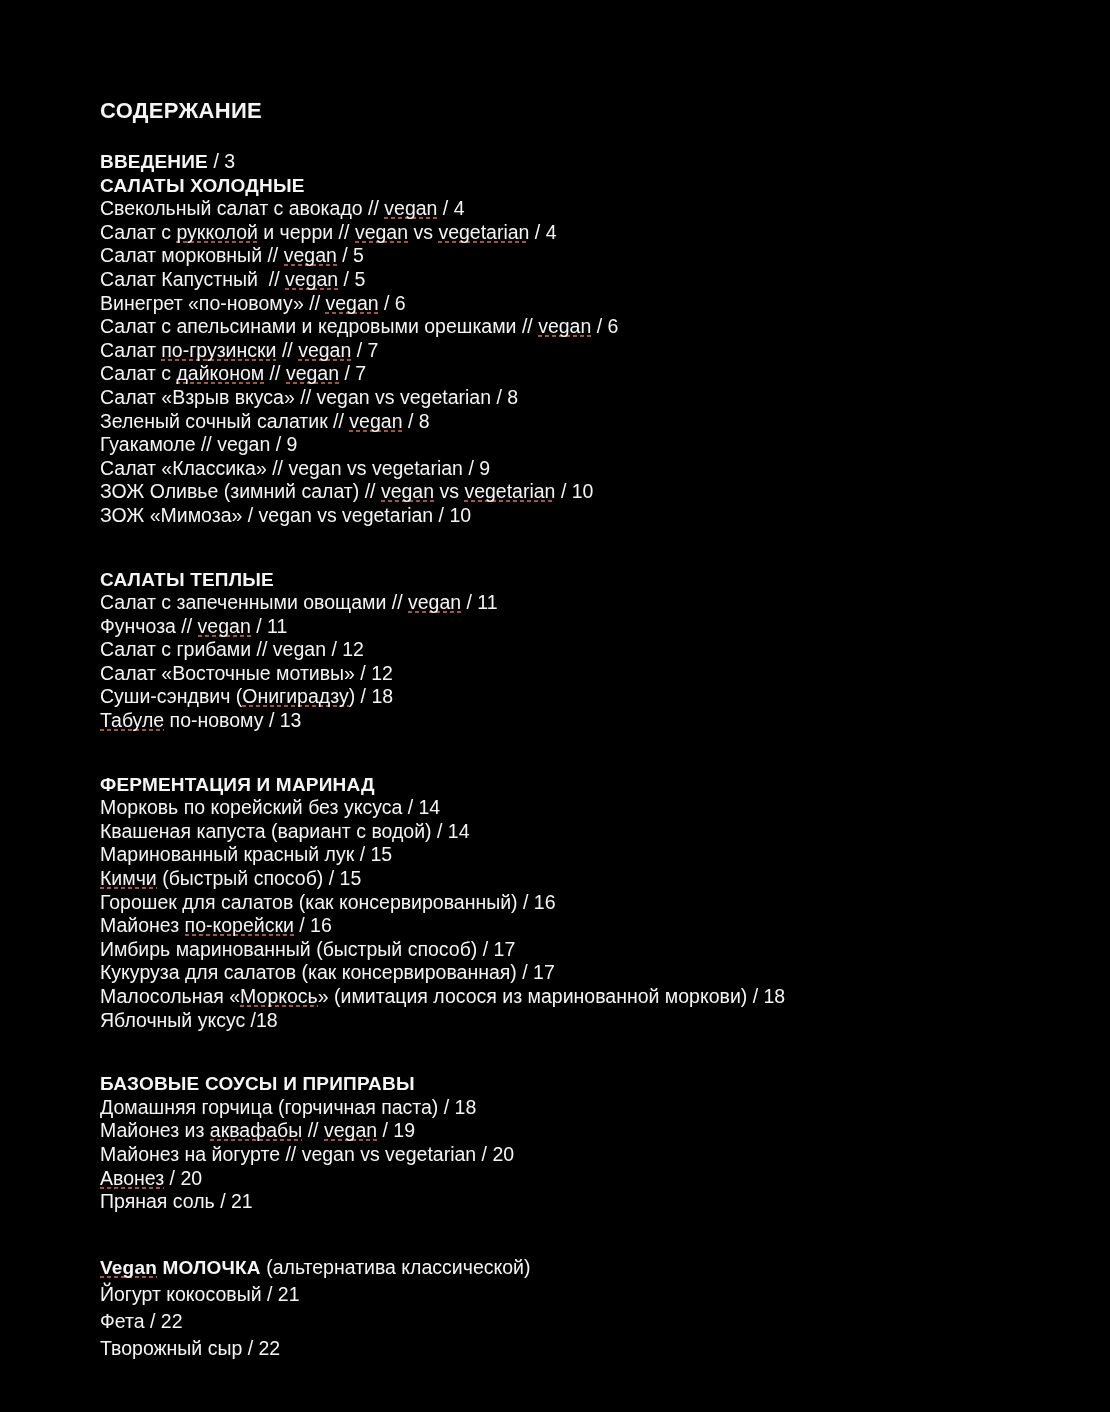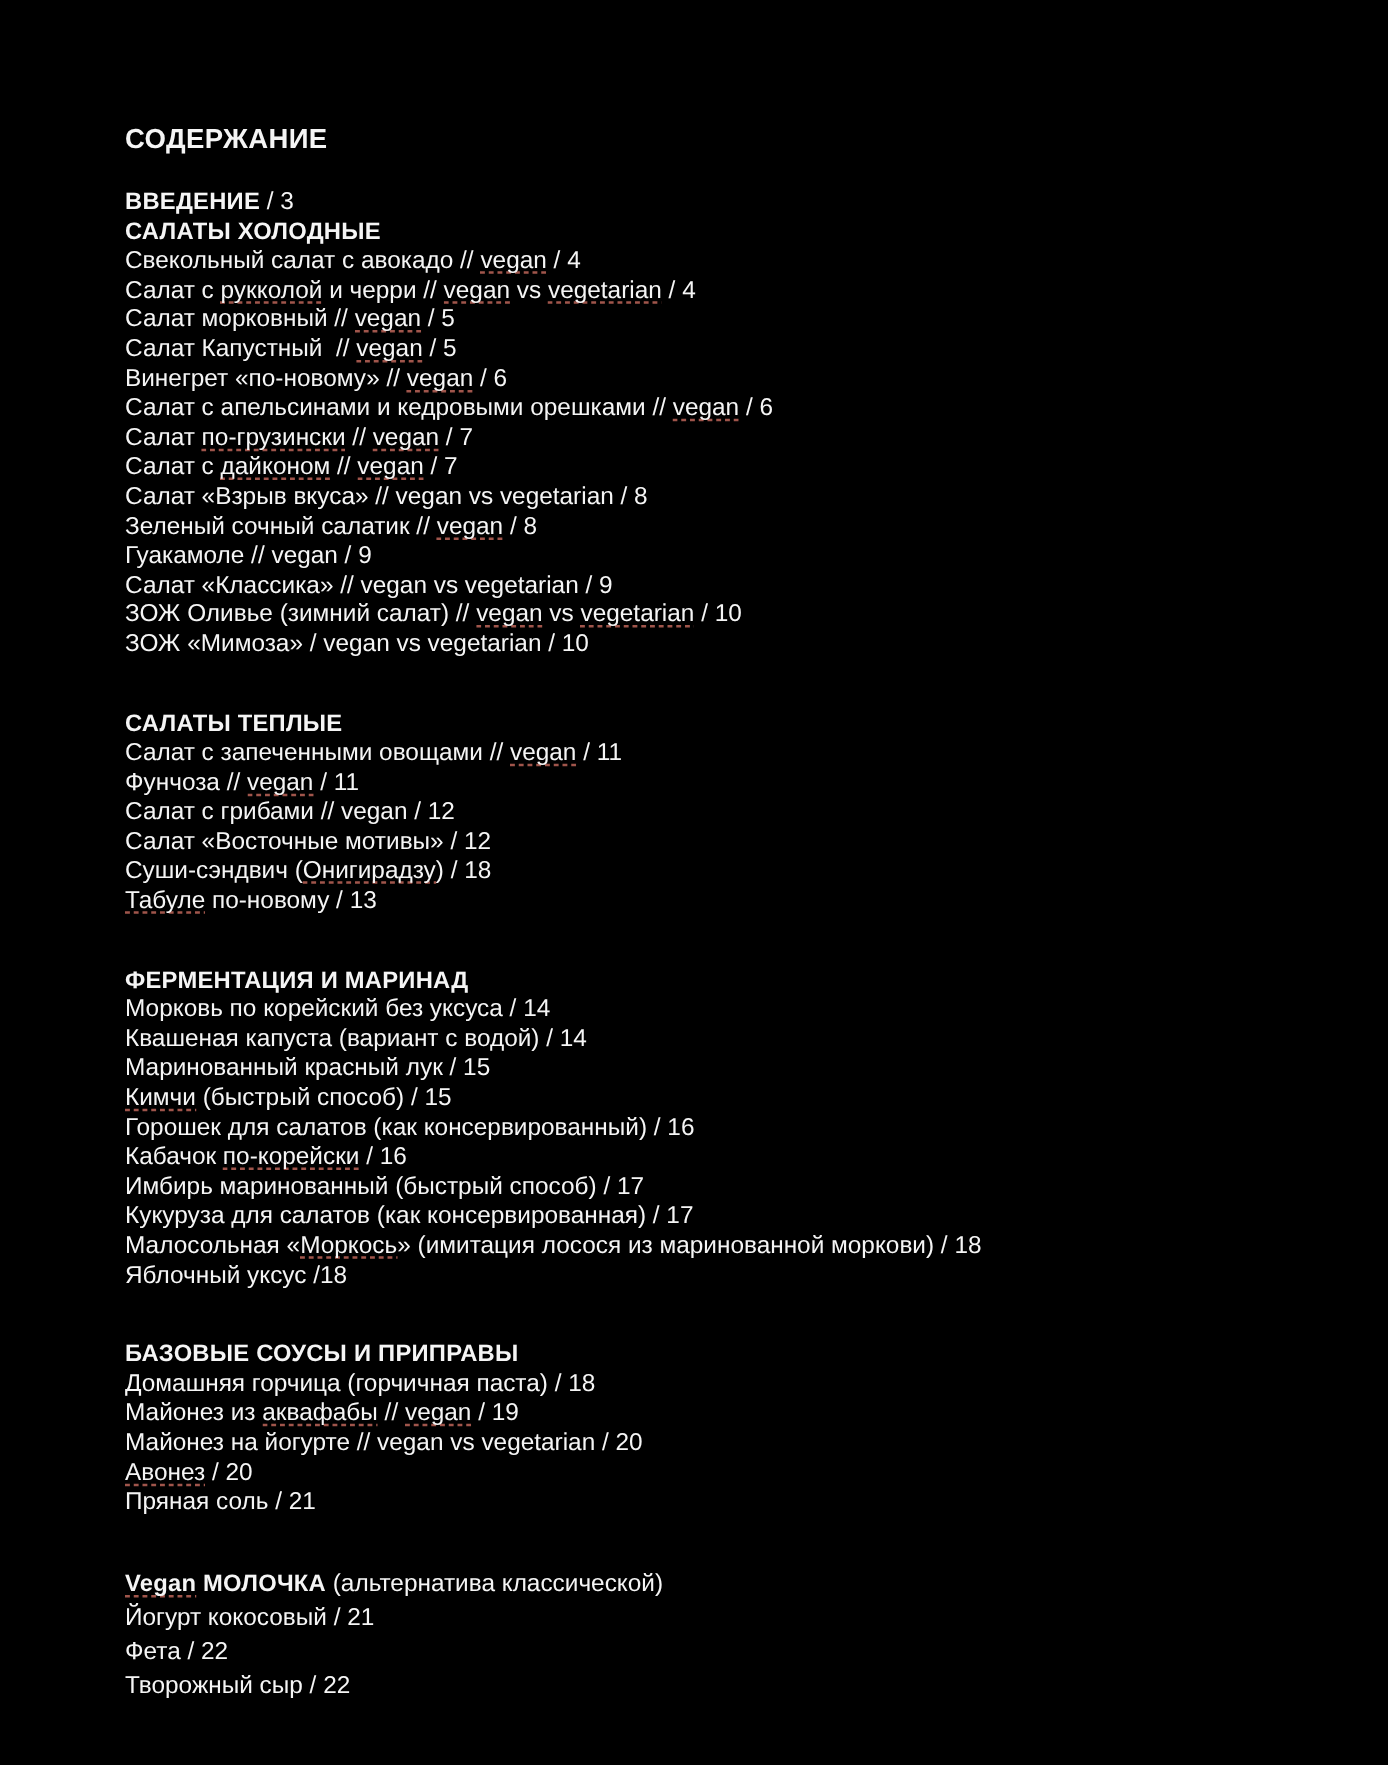--- a/index.html
+++ b/index.html
@@ -83,21 +83,21 @@
         <div class="toc-line"><span class="">Суши-сэндвич (</span><span class=" sq">Онигирадзу</span><span class="">) / 18</span></div>
         <div class="toc-line"><span class=" sq">Табуле</span><span class=""> по-новому / 13</span></div>
       </div>
       <div class="section">
         <div class="toc-line"><span class="b">ФЕРМЕНТАЦИЯ И МАРИНАД</span></div>
         <div class="toc-line"><span class="">Морковь по корейский без уксуса / 14</span></div>
         <div class="toc-line"><span class="">Квашеная капуста (вариант с водой) / 14</span></div>
         <div class="toc-line"><span class="">Маринованный красный лук / 15</span></div>
         <div class="toc-line"><span class=" sq">Кимчи</span><span class=""> (быстрый способ) / 15</span></div>
         <div class="toc-line"><span class="">Горошек для салатов (как консервированный) / 16</span></div>
-        <div class="toc-line"><span class="">Кабачок </span><span class=" sq">по-корейски</span><span class=""> / 16</span></div>
+        <div class="toc-line"><span class="">Майонез </span><span class=" sq">по-корейски</span><span class=""> / 16</span></div>
         <div class="toc-line"><span class="">Имбирь маринованный (быстрый способ) / 17</span></div>
         <div class="toc-line"><span class="">Кукуруза для салатов (как консервированная) / 17</span></div>
         <div class="toc-line"><span class="">Малосольная «</span><span class=" sq">Моркось</span><span class="">» (имитация лосося из маринованной моркови) / 18</span></div>
         <div class="toc-line"><span class="">Яблочный уксус /18</span></div>
       </div>
       <div class="section">
         <div class="toc-line"><span class="b">БАЗОВЫЕ СОУСЫ И ПРИПРАВЫ</span></div>
         <div class="toc-line"><span class="">Домашняя горчица (горчичная паста) / 18</span></div>
         <div class="toc-line"><span class="">Майонез из </span><span class=" sq">аквафабы</span><span class=""> // </span><span class=" sq">vegan</span><span class=""> / 19</span></div>
         <div class="toc-line"><span class="">Майонез на йогурте // vegan vs vegetarian / 20</span></div>

